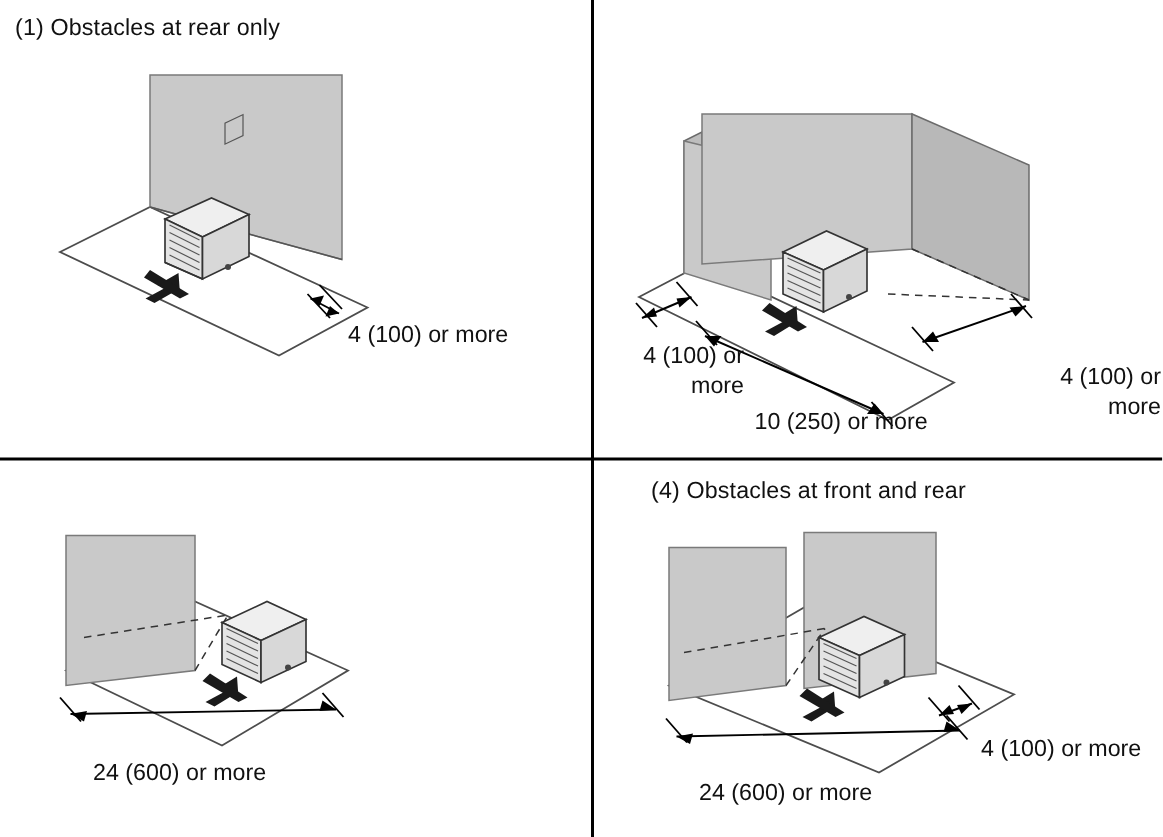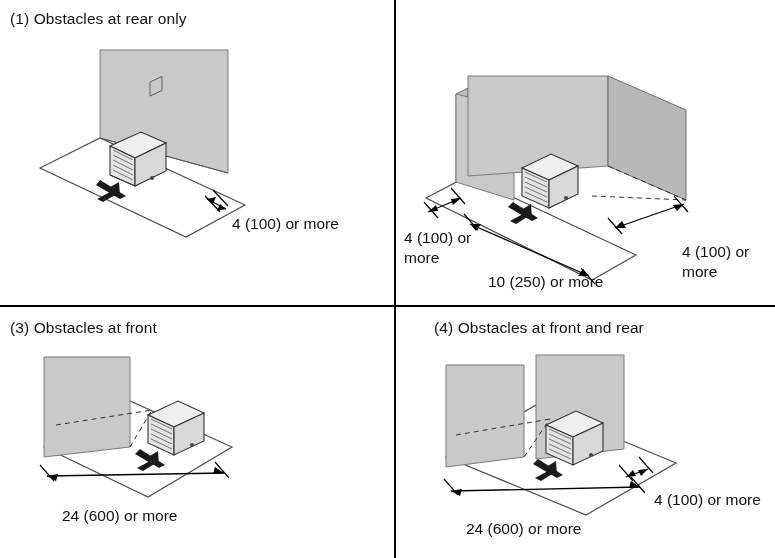--- a/index.html
+++ b/index.html
@@ -10,20 +10,21 @@
   body {
     font-family: "Liberation Sans", sans-serif;
     color: #1a1a1a;
   }
   #page {
     position: relative;
     width: 775px;
     height: 558px;
     background: #ffffff;
     overflow: hidden;
+    text-align: right;
   }
   .divider-v {
     position: absolute;
     left: 394px;
     top: 0px;
     width: 2px;
     height: 558px;
     background: #000000;
   }
   .divider-h {
@@ -165,25 +166,24 @@
         <line x1="212" y1="218" x2="226" y2="234" stroke="#000" stroke-width="1.2"></line>
         <line x1="278" y1="196" x2="292" y2="212" stroke="#000" stroke-width="1.2"></line>
         <line x1="219" y1="228" x2="288" y2="204" stroke="#000" stroke-width="1.3"></line>
         <polygon points="219,228 230,228 226,221" fill="#000"></polygon>
         <polygon points="288,204 277,205 281,211" fill="#000"></polygon>
       </g>
     </svg>
 
     <div class="label" style="left:8px;top:228px;width:92px;">4 (100) or more</div>
     <div class="label" style="left:286px;top:242px;width:92px;">4 (100) or more</div>
-    <div class="label" style="left:92px;top:272px;">10 (250) or more</div>
+    <div class="label" style="left:107px;top:272px;">10 (250) or more</div>
   </div>
 
   <div class="panel" style="left:0;top:307px;width:394px;height:251px;">
-    <div class="panel-title" style="left:10px;top:12px;">(3) Obstacles at front</div>
 
     <svg class="svg-layer" width="394" height="251">
 
       <polygon points="44,140 130,94 232,140 148,190" fill="none" stroke="#4d4d4d" stroke-width="1.2"></polygon>
 
       <polygon points="44,50 130,50 130,140 44,150" fill="#c9c9c9" stroke="#7a7a7a" stroke-width="1"></polygon>
 
       <line x1="56" y1="118" x2="152" y2="103" stroke="#333" stroke-width="1" stroke-dasharray="5,4"></line>
       <line x1="130" y1="140" x2="152" y2="103" stroke="#333" stroke-width="1" stroke-dasharray="5,4"></line>
 

